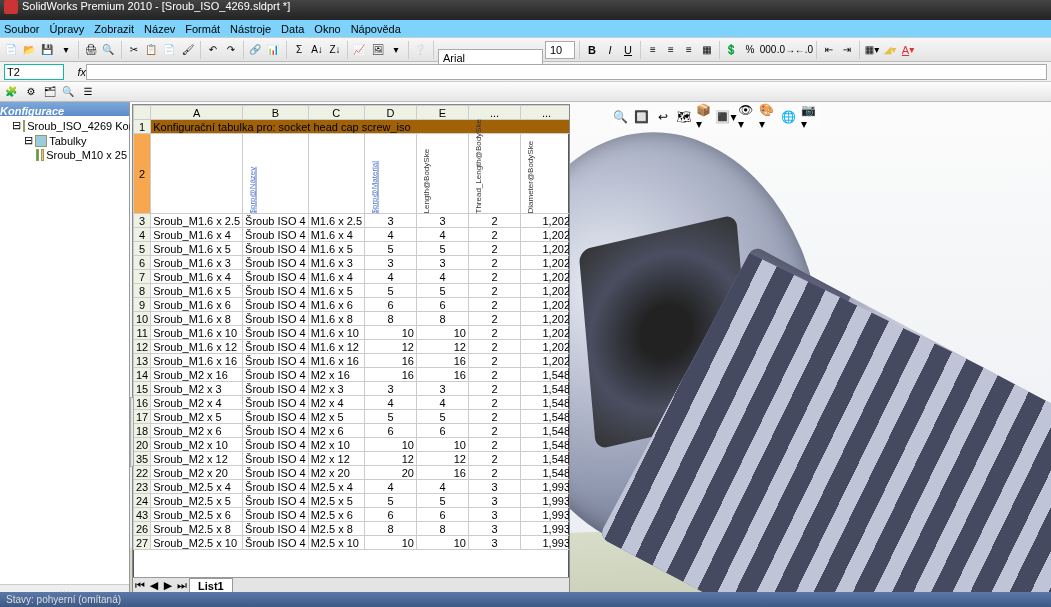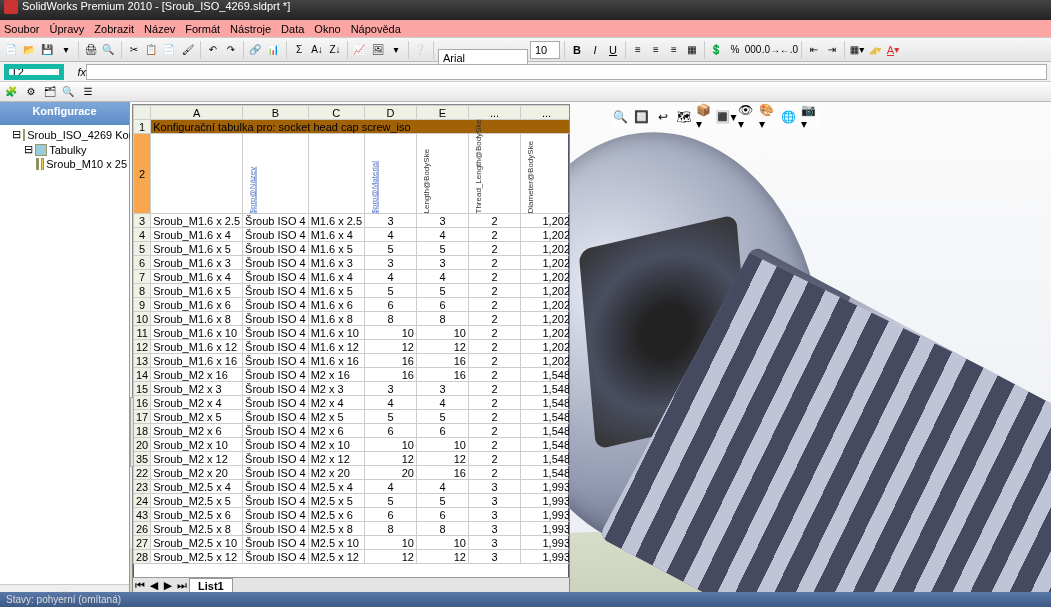--- a/index.html
+++ b/index.html
@@ -1,34 +1,34 @@
 <!DOCTYPE html>
 <html><head>
 <meta charset="utf-8">
 <style>
 * { margin:0; padding:0; box-sizing:border-box; font-family:Tahoma,Arial,sans-serif; font-size:11px; }
 body { width:1051px; height:607px; overflow:hidden; background:#fff; }
 .titlebar { height:20px; background:linear-gradient(#444,#222); color:#fff; display:flex; align-items:flex-start; padding:0 4px; }
 .titlebar .sw-icon { width:14px; height:14px; background:#c33; border-radius:2px; margin-right:4px; }
-.menubar { height:18px; background:#fca5a5; border-bottom:1px solid #ccc; display:flex; align-items:center; padding:0 4px; }
+.menubar { height:18px; background:#7dd3fc; border-bottom:1px solid #ccc; display:flex; align-items:center; padding:0 4px; }
 .menubar span { margin-right:10px; cursor:default; }
 .toolbar1 { height:24px; background:linear-gradient(#f7f7f7,#e4e4e4); border-bottom:1px solid #bbb; display:flex; align-items:center; padding:0 4px; gap:2px; }
 .icon-sm { width:16px; height:16px; border:1px solid transparent; display:flex; align-items:center; justify-content:center; font-size:10px; }
 .sep { width:1px; height:18px; background:#ccc; margin:0 2px; }
 .font-sel { height:18px; border:1px solid #aaa; background:#fff; padding:0 4px; font-size:11px; }
-.font-sel.name { width:90px;margin-top:16px; }
+.font-sel.name { width:105px;margin-top:16px; }
 .font-sel.size { width:30px; }
 .formula-row { height:20px; background:#f2f2f2; border-bottom:1px solid #ccc; display:flex; align-items:center; }
-.namebox { width:60px; height:16px; border:5px solid #14b8a6; background:#fff; margin:0 4px; padding:0 2px; }
+.namebox { width:60px; height:16px; border:1px solid #14b8a6; background:#fff; margin:0 4px; padding:0 2px; }
 .fx { width:18px; text-align:right; font-style:italic; }
 .formula-bar { flex:1; height:16px; border:1px solid #aaa; background:#fff; margin-right:4px; }
 .side-icons { height:20px; background:linear-gradient(#fdfdfd,#e6e6e6); border-bottom:1px solid #bbb; display:flex; align-items:center; padding:0 4px; gap:3px; }
 .main { display:flex; height:calc(607px - 20px - 18px - 24px - 20px - 20px - 15px); }
 .sidebar { width:130px; background:#fff; border-right:1px solid #999; display:flex; flex-direction:column; }
-.side-title { background:linear-gradient(#7fa8d8,#5c8cc8); color:#fff; text-align:center; height:23px; line-height:18px; font-weight:bold; }
+.side-title { background:linear-gradient(#7fa8d8,#5c8cc8); color:#fff; text-align:left; height:14px; line-height:18px; font-weight:bold;font-style:italic; }
 .side-tree { flex:1; padding:2px; font-size:11px; }
 .side-tree .item { padding:1px 0 1px 10px; white-space:nowrap; display:flex; align-items:center; gap:2px; }
 .side-tree .indent1 { padding-left:22px; }
 .side-tree .indent2 { padding-left:34px; }
 .tree-ic { width:12px;height:12px;display:inline-block;background:#ec5;border:1px solid #996; }
 .side-resize { height:8px; background:#eee; border-top:1px solid #ccc; display:flex; align-items:center; justify-content:center; cursor:ns-resize; }
 .side-resize::after { content:"…"; color:#888; }
 .viewport { flex:1; position:relative; background:linear-gradient(#fbfbfb,#e9edf2); overflow:hidden; }
 .view-tools { position:absolute; top:4px; left:480px; display:flex; gap:3px; background:rgba(255,255,255,.4); padding:2px; border-radius:3px; }
 .view-tools .vt { width:18px;height:18px; display:flex;align-items:center;justify-content:center; font-size:12px; }
@@ -475,30 +475,20 @@
               <tr>
                 <th class="rowh">27</th>
                 <td>Sroub_M2.5 x 10</td>
                 <td>Šroub ISO 4</td>
                 <td>M2.5 x 10</td>
                 <td class="num">10</td>
                 <td class="num">10</td>
                 <td class="ctr">3</td>
                 <td class="num">1,993</td>
               </tr>
-              <tr>
-                <th class="rowh">28</th>
-                <td>Sroub_M2.5 x 12</td>
-                <td>Šroub ISO 4</td>
-                <td>M2.5 x 12</td>
-                <td class="num">12</td>
-                <td class="num">12</td>
-                <td class="ctr">3</td>
-                <td class="num">1,993</td>
-              </tr>
             </tbody>
         </table>
       </div>
       <div class="sheet-tabs">
         <span class="nav">⏮</span>
         <span class="nav">◀</span>
         <span class="nav">▶</span>
         <span class="nav">⏭</span>
         <span class="tab">List1</span>
       </div>

